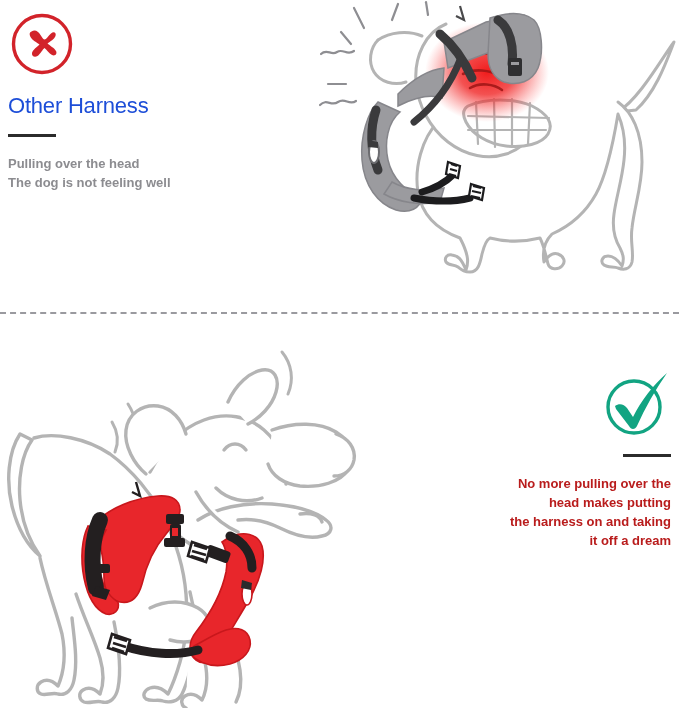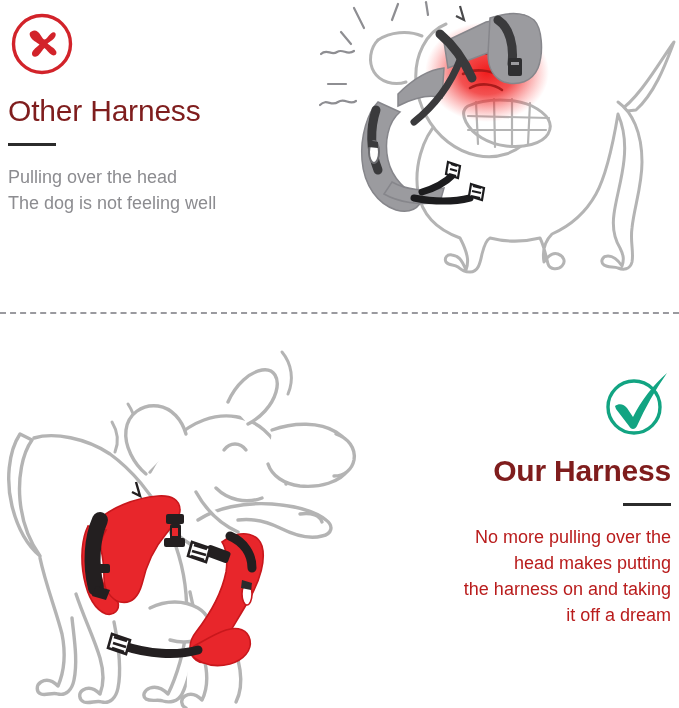--- a/index.html
+++ b/index.html
@@ -47,41 +47,41 @@
   
   .badge {
     display: block;
     width: 68px;
     height: 68px;
   }
   .badge-right { margin-left: auto; }
 
   
   .heading {
-    font-size: 30px;
+    font-size: 22px;
     letter-spacing: -0.2px;
-    color: #7f1d1d;
+    color: #1d4ed8;
     margin: 16px 0 0 0;
     line-height: 1.1;
     white-space: nowrap;
   }
   .heading-light { font-weight: 400; }
   .heading-bold  { font-weight: 700; }
 
   .rule {
     width: 48px;
     height: 3px;
     background: #2b2b2b;
     margin-top: 16px;
   }
   .rule-right { margin-left: auto; }
 
   .body-text {
-    font-size: 18px;
-    font-weight: 400;
+    font-size: 13px;
+    font-weight: 700;
     color: #8c8c90;
     line-height: 1.45;
     margin-top: 18px;
     white-space: pre-line;
   }
   .body-text-right { color: #b91c1c; }
 
   
   .illus { position: absolute; }
   .illus-top {
@@ -409,21 +409,20 @@
   <div class="divider"></div>
 
   <div class="panel panel-bottom-text">
 
     <svg class="badge badge-right" viewBox="0 0 68 68">
       <circle cx="31" cy="37" r="26" fill="none" stroke="#12A482" stroke-width="3.4"></circle>
       <path d="M12 36 C16 33 21 34 24 38 L30 47 C38 31 50 15 64 3
                C52 20 42 38 34 56 C32 60 28 60 26 56 L13 39 Z" fill="#12A482"></path>
     </svg>
 
-    <div class="heading heading-bold">Our Harness</div>
     <div class="rule rule-right"></div>
     <div class="body-text body-text-right">No more pulling over the
 head  makes  putting
 the harness on and taking
 it off a dream</div>
   </div>
 
 </div>
 
 </body></html>

